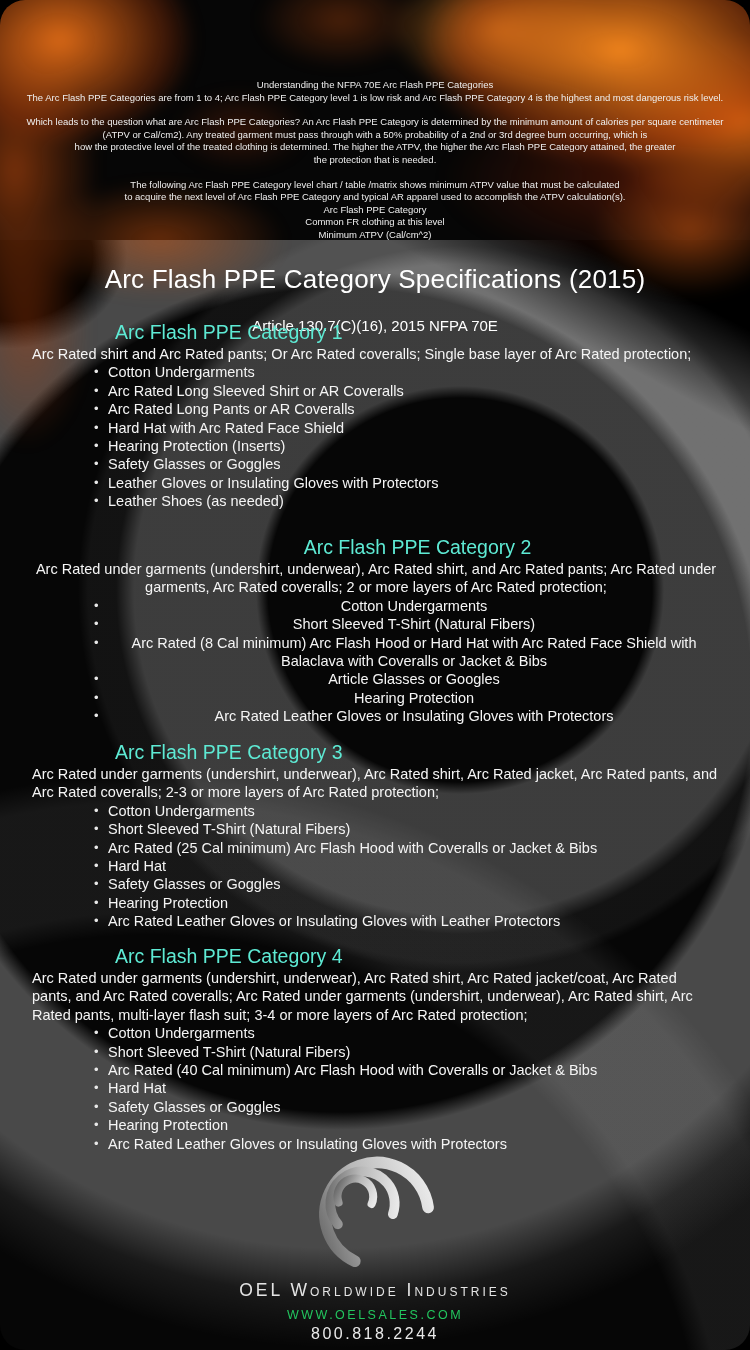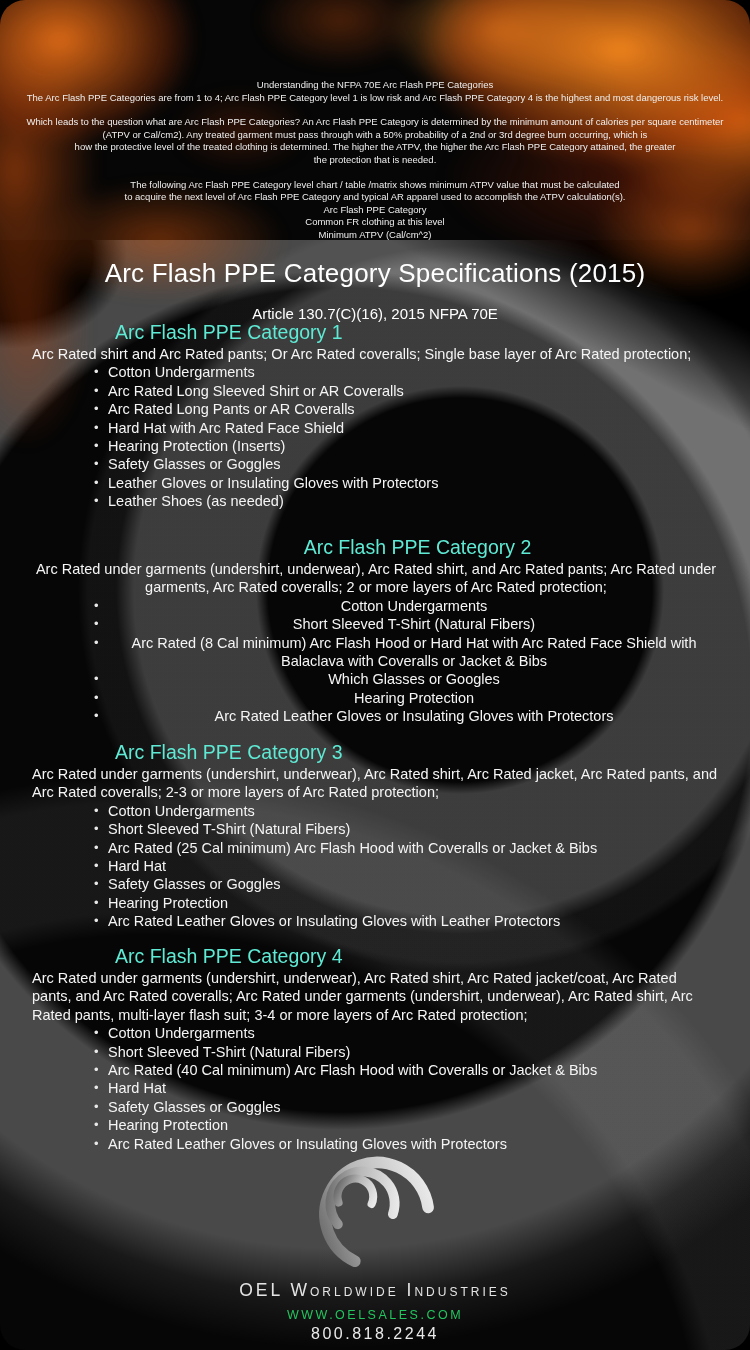--- a/index.html
+++ b/index.html
@@ -54,21 +54,21 @@
   }
   
   .top-text{
     position:absolute;top:79px;left:0;width:100%;z-index:2;text-align:center;
     font-size:9.5px;line-height:12.6px;color:#efefef;
   }
   .top-text .line{white-space:nowrap;}
   .gap{height:12px;}
   
   .title-block{position:absolute;top:247px;left:0;width:100%;z-index:2;text-align:center;color:#fff;}
-  .title-block h1{margin:10px;font-size:26px;font-weight:400;line-height:33px;letter-spacing:0.2px;}
+  .title-block h1{margin:16px;font-size:26px;font-weight:400;line-height:33px;letter-spacing:0.2px;}
   .subtitle{font-size:15px;line-height:28px;font-weight:400;}
   
   .cat{position:absolute;left:32px;width:688px;z-index:2;font-size:14.5px;line-height:18.4px;color:#f5f5f5;}
   .sec1{top:320px;} .sec2{top:535px;text-align:center;} .sec3{top:740px;} .sec4{top:944px;}
   .cat h2{margin:0 0 1px 83px;font-size:19.5px;font-weight:400;line-height:24px;color:#5eead4;}
   .cat p{margin:0;}
   .cat ul{list-style:none;margin:0;padding:0 0 0 32px;}
   .cat li{position:relative;margin-left:44px;}
   .cat li::before{content:"\2022";position:absolute;left:-14px;top:0;font-size:13px;color:#e8e8e8;}
   
@@ -122,21 +122,21 @@
     </ul>
   </section>
 
   <section class="cat sec2">
     <h2>Arc Flash PPE Category 2</h2>
     <p>Arc Rated under garments (undershirt, underwear), Arc Rated shirt, and Arc Rated pants; Arc Rated under garments, Arc Rated coveralls; 2 or more layers of Arc Rated protection;</p>
     <ul>
       <li>Cotton Undergarments</li>
       <li>Short Sleeved T-Shirt (Natural Fibers)</li>
       <li>Arc Rated (8 Cal minimum) Arc Flash Hood or Hard Hat with Arc Rated Face Shield with Balaclava with Coveralls or Jacket &amp; Bibs</li>
-      <li>Which Glasses or Googles</li>
+      <li>Article Glasses or Googles</li>
       <li>Hearing Protection</li>
       <li>Arc Rated Leather Gloves or Insulating Gloves with Protectors</li>
     </ul>
   </section>
 
   <section class="cat sec3">
     <h2>Arc Flash PPE Category 3</h2>
     <p>Arc Rated under garments (undershirt, underwear), Arc Rated shirt, Arc Rated jacket, Arc Rated pants, and Arc Rated coveralls; 2-3 or more layers of Arc Rated protection;</p>
     <ul>
       <li>Cotton Undergarments</li>

